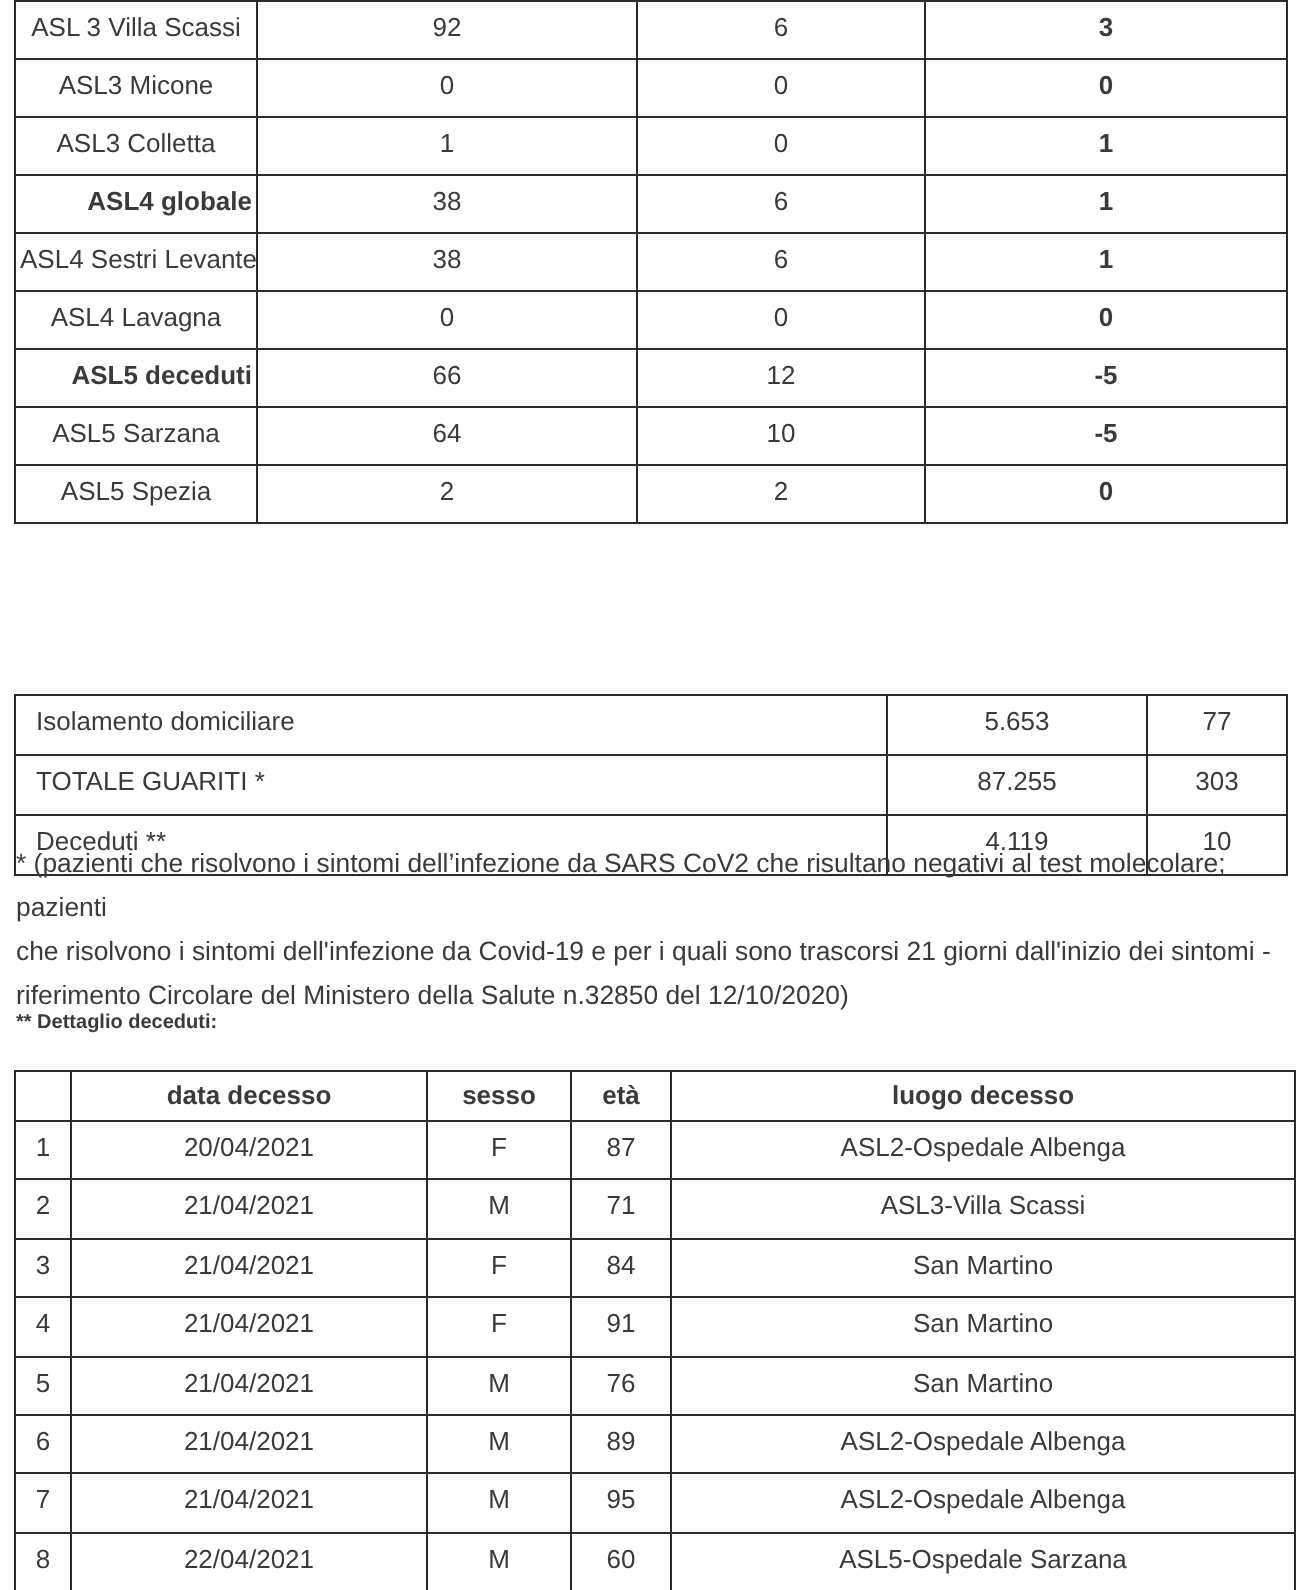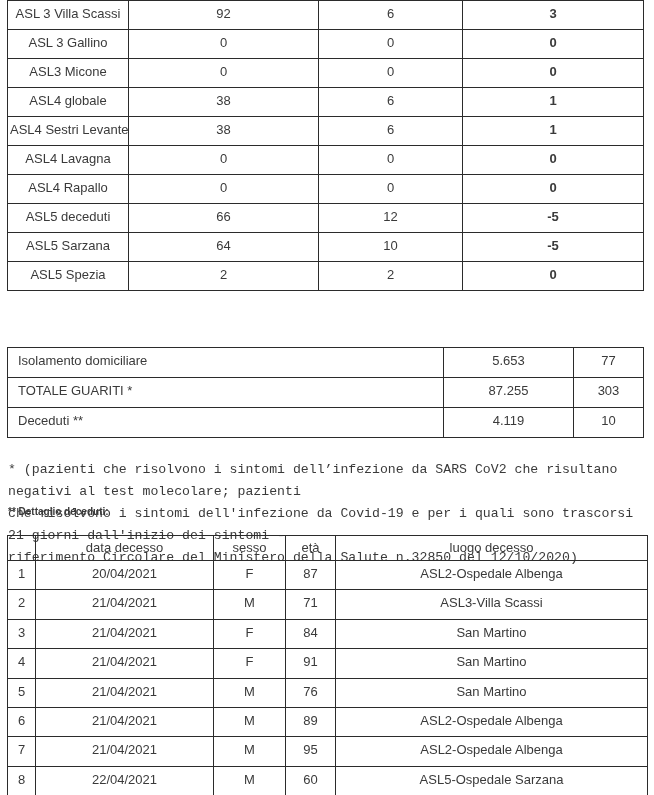--- a/index.html
+++ b/index.html
@@ -25,105 +25,98 @@
     border: 1px solid #2b2b2b;
     font-size: 13px;
     line-height: 15px;
     vertical-align: top;
     text-align: center;
     padding: 5px 2px 0 2px;
     box-sizing: border-box;
     overflow: hidden;
     white-space: nowrap;
   }
-  .bold { font-weight: normal; }
+  .bold { font-weight: bold; text-align: right; }
 
   
   #asl-table { left: 7px; top: 0px; width: 636px; }
   #asl-table td { height: 29px; }
   #asl-table td.delta-cell { font-weight: bold; }
 
   
   #summary-table { left: 7px; top: 347px; width: 636px; }
   #summary-table td { height: 30px; margin-top: 32px; }
   #summary-table td.label-cell { text-align: left; padding-left: 10px; }
   #summary-table td.delta-cell { font-weight: normal; }
 
   
   #footnote {
     position: absolute;
     left: 8px;
-    top: 459px;
+    top: 421px;
     width: 645px;
     font-size: 13.2px;
     line-height: 22px;
-    font-family: Liberation Mono, monospace;
   }
   #deaths-heading {
     position: absolute;
     left: 8px;
     top: 506px;
     font-size: 10px;
     font-weight: bold;
   }
 
   
   #deaths-table { left: 7px; top: 535px; width: 640px; }
-  #deaths-table tr.header-row td { height: 25px; padding-top: 4px; }
+  #deaths-table tr.header-row td { height: 25px; padding-top: 4px; font-weight: bold; }
   #deaths-table tr.data-row td { height: 29.4px; }
 </style>
 </head>
 <body>
 
 <table id="asl-table">
   <colgroup>
     <col style="width:121px">
       <col style="width:190px">
       <col style="width:144px">
       <col style="width:181px">
   </colgroup>
   <tbody>
       <tr>
     <td>ASL 3 Villa Scassi</td>
     <td>92</td>
     <td>6</td>
     <td class="delta-cell">3</td>
   </tr>
   <tr>
-    <td>ASL 3 Gallino</td>
+    <td>ASL3 Micone</td>
     <td>0</td>
     <td>0</td>
     <td class="delta-cell">0</td>
   </tr>
   <tr>
-    <td>ASL3 Micone</td>
-    <td>0</td>
-    <td>0</td>
-    <td class="delta-cell">0</td>
+    <td>ASL3 Colletta</td>
+    <td>1</td>
+    <td>0</td>
+    <td class="delta-cell">1</td>
   </tr>
   <tr>
     <td class="bold">ASL4 globale</td>
     <td>38</td>
     <td>6</td>
     <td class="delta-cell">1</td>
   </tr>
   <tr>
     <td>ASL4 Sestri Levante</td>
     <td>38</td>
     <td>6</td>
     <td class="delta-cell">1</td>
   </tr>
   <tr>
     <td>ASL4 Lavagna</td>
-    <td>0</td>
-    <td>0</td>
-    <td class="delta-cell">0</td>
-  </tr>
-  <tr>
-    <td>ASL4 Rapallo</td>
     <td>0</td>
     <td>0</td>
     <td class="delta-cell">0</td>
   </tr>
   <tr>
     <td class="bold">ASL5 deceduti</td>
     <td>66</td>
     <td>12</td>
     <td class="delta-cell">-5</td>
   </tr>

